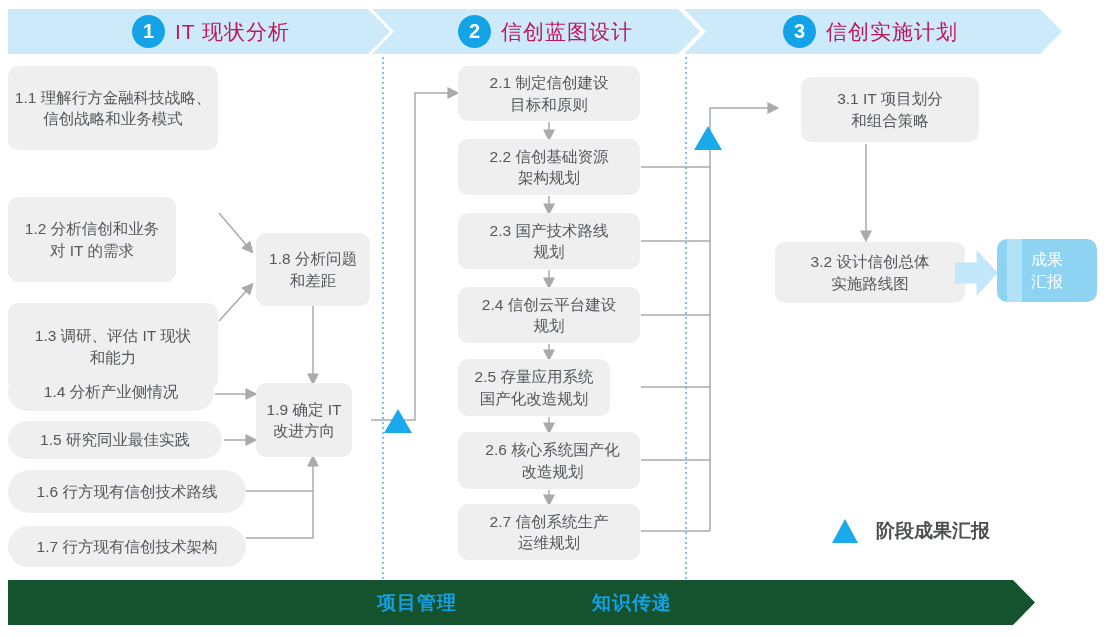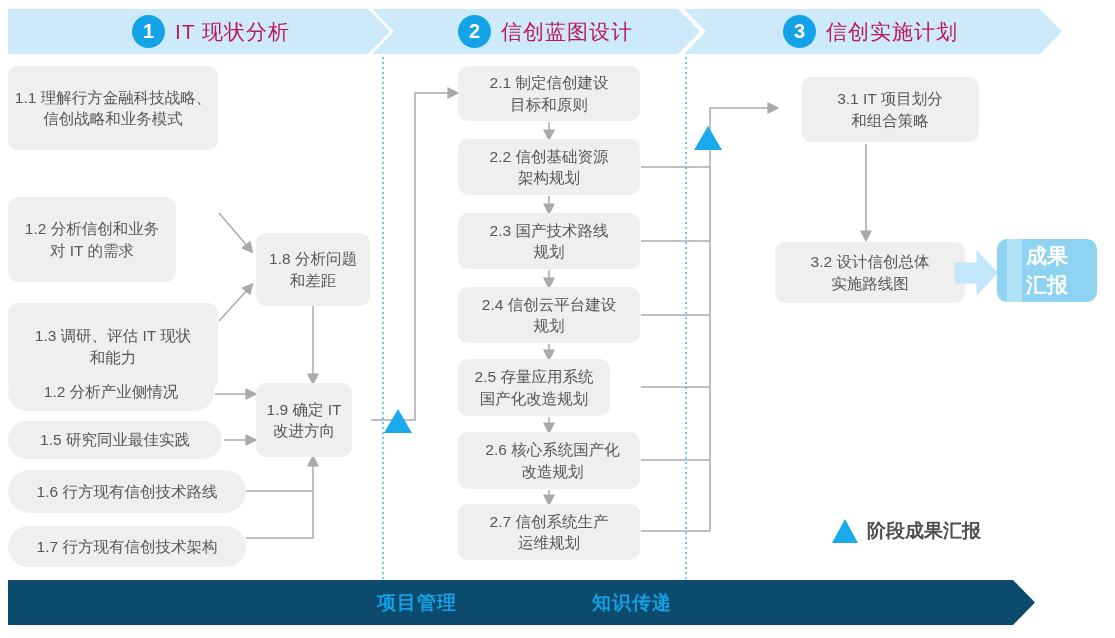--- a/index.html
+++ b/index.html
@@ -24,31 +24,31 @@
   
   .triangle { position:absolute; width:0; height:0; border-left:14px solid transparent;
     border-right:14px solid transparent; border-bottom:24px solid #1aa9ea; }
 
   
   .fat-arrow { position:absolute; left:955px; top:250px; width:43px; height:46px; background:#c2e7fa;
     clip-path:polygon(0 27%, 50% 27%, 50% 0, 100% 50%, 50% 100%, 50% 73%, 0 73%); }
   .result-box { position:absolute; left:997px; top:239px; width:100px; height:63px; background:#8ed4f2;
     border-radius:10px; display:flex; align-items:center; justify-content:center; }
   .result-box .stripe { position:absolute; left:10px; top:0; bottom:0; width:15px; background:rgba(255,255,255,0.32); }
-  .result-box .rtext { position:relative; color:#fff; font-weight:bold; font-size:21px; line-height:1.35;
+  .result-box .rtext { position:relative; color:#fff; font-weight:normal; font-size:16px; line-height:1.35;
     text-align:right; white-space:pre-line; }
 
   
-  .legend { position:absolute; left:832px; top:518px; display:flex; align-items:flex-end; gap:9px; }
+  .legend { position:absolute; left:832px; top:518px; display:flex; align-items:flex-end; gap:18px; }
   .legend .tri { width:0; height:0; border-left:13px solid transparent; border-right:13px solid transparent;
     border-bottom:24px solid #1aa9ea; }
   .legend .llabel { color:#4c4e50; font-weight:bold; font-size:19px; line-height:25px; white-space:nowrap; }
 
   
-  .footer-band { position:absolute; left:8px; top:580px; width:1027px; height:45px; background:#0c4a6e;
+  .footer-band { position:absolute; left:8px; top:580px; width:1027px; height:45px; background:#14532d;
     clip-path:polygon(0 0, calc(100% - 22px) 0, 100% 50%, calc(100% - 22px) 100%, 0 100%); }
   .footer-label { position:absolute; top:0; height:100%; display:flex; align-items:center;
     color:#14a0e2; font-weight:bold; font-size:19px; letter-spacing:1px; white-space:nowrap; }
 </style>
 </head>
 <body>
 
 <div class="canvas">
 
   <svg class="connectors" viewBox="0 0 1115 638">
@@ -99,21 +99,21 @@
     <span class="num-circle">3</span>
     <span class="band-title">信创实施计划</span>
   </div>
 
   <div class="gbox" style="left:8px;   top:66px;  width:210px; height:84px;">1.1 理解行方金融科技战略、
 信创战略和业务模式</div>
   <div class="gbox" style="left:8px;   top:172px; width:168px; height:85px;margin-top:25px;">1.2 分析信创和业务
 对 IT 的需求</div>
   <div class="gbox" style="left:8px;   top:275px; width:210px; height:87px;margin-top:28px;">1.3 调研、评估 IT 现状
 和能力</div>
-  <div class="gbox pill" style="left:8px; top:373px; width:206px; height:38px;">1.2 分析产业侧情况</div>
+  <div class="gbox pill" style="left:8px; top:373px; width:206px; height:38px;">1.4 分析产业侧情况</div>
   <div class="gbox pill" style="left:8px; top:421px; width:214px; height:38px;">1.5 研究同业最佳实践</div>
   <div class="gbox pill" style="left:8px; top:470px; width:238px; height:43px;">1.6 行方现有信创技术路线</div>
   <div class="gbox pill" style="left:8px; top:526px; width:238px; height:41px;">1.7 行方现有信创技术架构</div>
   <div class="gbox" style="left:256px; top:233px; width:114px; height:73px;">1.8 分析问题
 和差距</div>
   <div class="gbox" style="left:256px; top:383px; width:96px; height:74px;">1.9 确定 IT
 改进方向</div>
 
   <div class="gbox" style="left:458px; top:66px;  width:182px; height:55px;">2.1 制定信创建设
 目标和原则</div>

